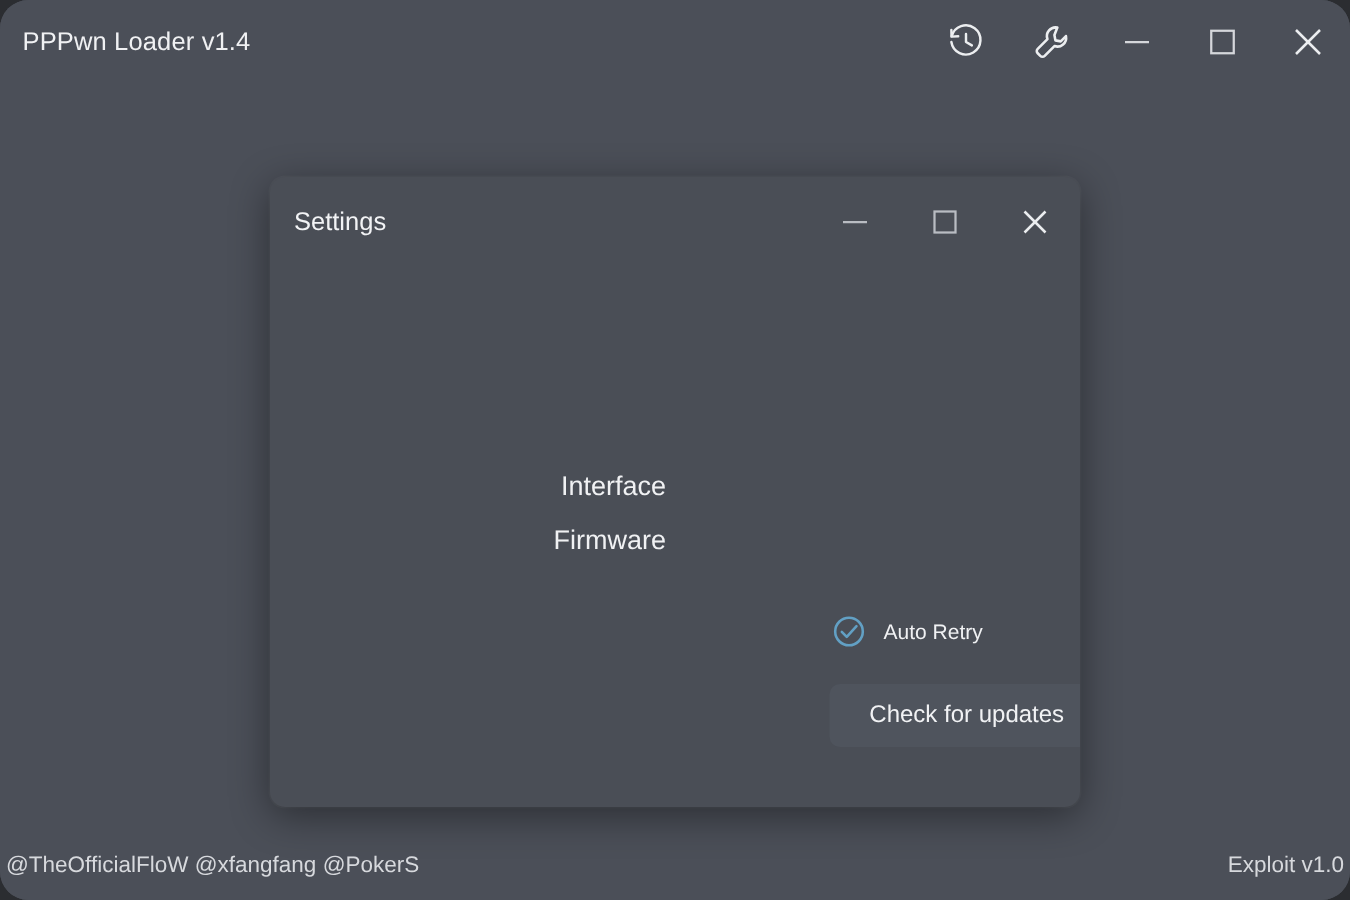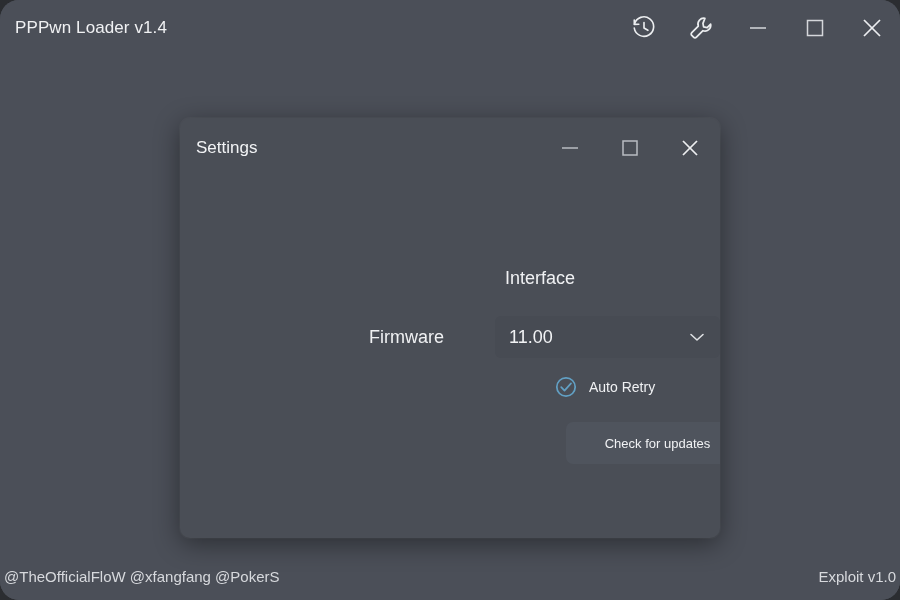--- a/index.html
+++ b/index.html
@@ -118,20 +118,21 @@
     left: 180px;
     top: 62px;
     width: 540px;
     height: 420px;
     background: #4a4e56;
     border-radius: 10px;
     box-shadow: 0 6px 26px rgba(0,0,0,0.42), 0 0 0 1px rgba(255,255,255,0.035);
     overflow: hidden;
     display: flex;
     flex-direction: column;
+    gap: 34px;
   }
   .dlg-titlebar {
     height: 60px;
     flex: 0 0 60px;
     display: flex;
     align-items: center;
     padding-left: 16px;
     box-sizing: border-box;
   }
   .dlg-title {
@@ -158,21 +159,21 @@
     flex: 1 1 auto;
     position: relative;
   }
 
   
   .form-row {
     position: absolute;
     display: flex;
     align-items: center;
   }
-  .row-interface { left: 0; top: 90px; width: 100%; justify-content: center; }
+  .row-interface { left: 0; top: 102px; width: 100%; }
   .row-firmware  { left: 0; top: 138px; width: 100%; justify-content: space-between; }
 
   .field-label {
     width: 278px;
     text-align: right;
     padding-right: 14px;
     box-sizing: border-box;
     color: #f0f1f3;
     font-size: 18px;
     white-space: nowrap;
@@ -233,25 +234,25 @@
     border-radius: 7px;
     color: #f1f2f4;
     display: flex;
     align-items: center;
     justify-content: center;
     cursor: default;
     box-sizing: border-box;
   }
   .btn-updates {
     position: absolute;
-    left: 386px;
+    left: 373px;
     top: 244px;
     width: 183px;
     height: 42px;
-    font-size: 13px;
+    font-size: 16px;
   }
 </style>
 </head>
 <body>
 
 <div class="app-window">
 
   <div class="titlebar">
     <div class="app-title">PPPwn Loader v1.4</div>
     <div class="titlebar-spacer"></div>
@@ -344,28 +345,20 @@
       </div>
 
       <div class="dlg-content">
 
         <div class="form-row row-interface">
           <div class="field-label">Interface</div>
         </div>
 
         <div class="form-row row-firmware">
           <div class="field-label">Firmware</div>
-          <div class="combo">
-            <div class="combo-value">11.00</div>
-            <div class="combo-arrow">
-              <svg width="20" height="20" viewBox="0 0 20 20" fill="none" stroke="#dfe1e4" stroke-width="1.6" stroke-linecap="round" stroke-linejoin="round">
-                <polyline points="4,7.5 10,13 16,7.5"></polyline>
-              </svg>
-            </div>
-          </div>
         </div>
 
         <div class="checkrow">
           <span class="check-icon">
             <svg width="24" height="24" viewBox="0 0 24 24" fill="none" stroke="#62a0c4" stroke-width="1.7" stroke-linecap="round" stroke-linejoin="round">
               <circle cx="12" cy="12" r="9.2"></circle>
               <polyline points="7.2,12.2 10.5,15.6 17,8.4"></polyline>
             </svg>
           </span>
           <span class="check-label">Auto Retry</span>

